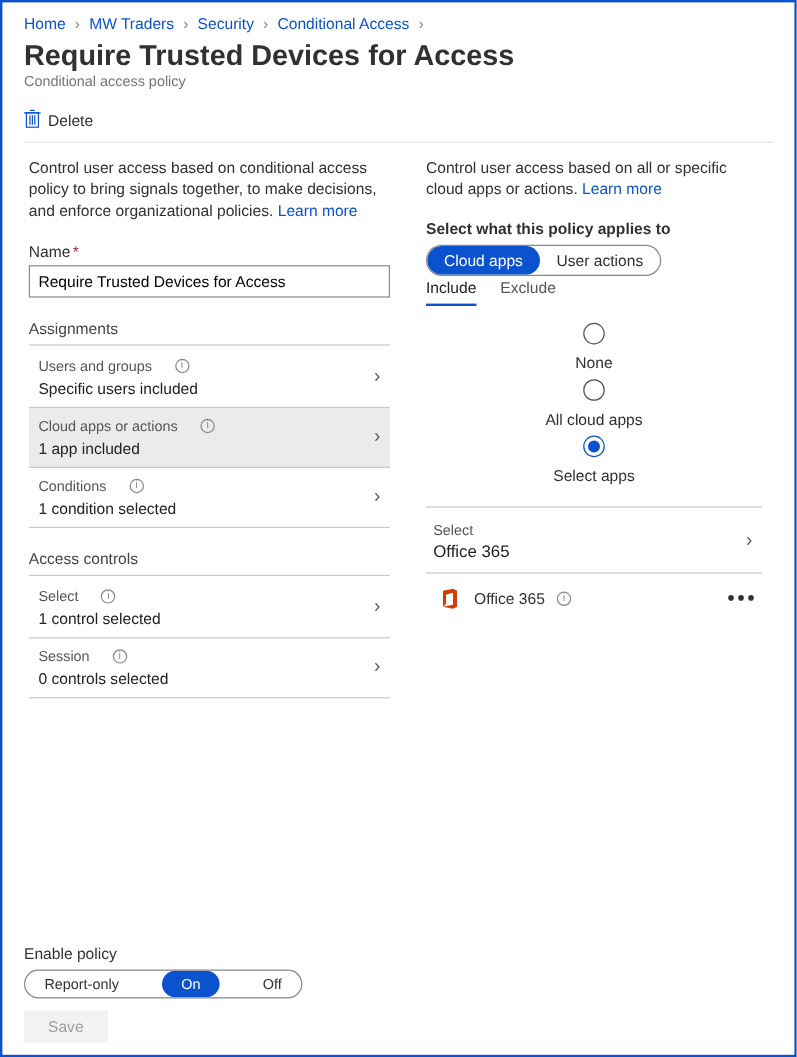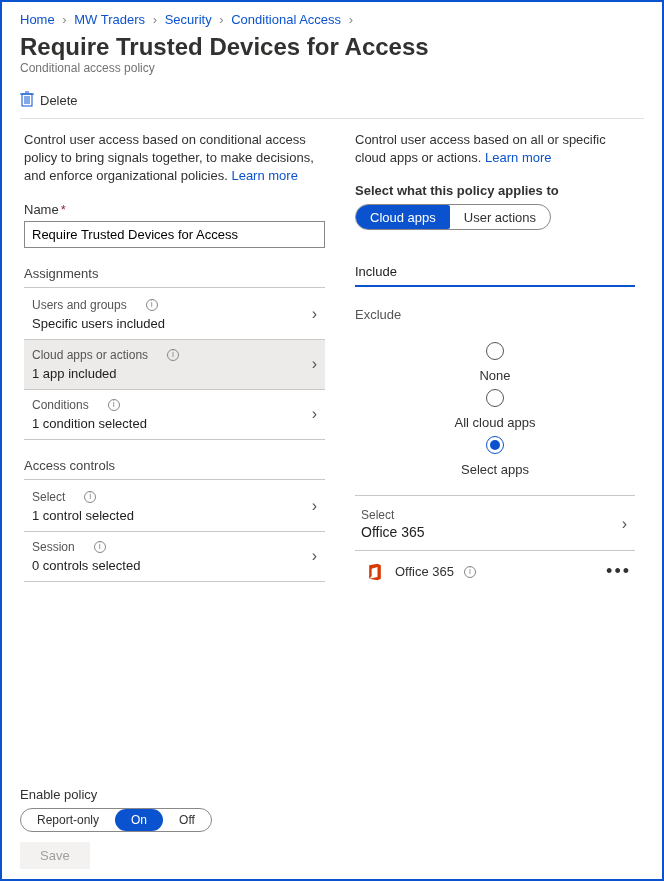--- a/index.html
+++ b/index.html
@@ -105,22 +105,22 @@
     border-radius: 16px;
     overflow: hidden;
     height: 26px;
   }
   .pill-seg .opt {
     padding: 4px 14px;
     font-size: 13px;
     cursor: pointer;
     display: flex; align-items: center;
   }
-  .pill-seg .opt.active { background: #0b53ce; color: #fff; border-radius: 2px; }
-  .tabs { display: flex; gap: 20px; margin-top: 34px; font-size: 13px; flex-direction: column; }
+  .pill-seg .opt.active { background: #0b53ce; color: #fff; border-radius: 12px; }
+  .tabs { display: flex; gap: 20px; margin-top: 2px; font-size: 13px; }
   .tabs .tab { cursor: pointer; padding-bottom: 6px; color:#555;}
   .tabs .tab.active { color:#222; border-bottom: 2px solid #0b53ce; font-weight:400;}
   .radios { margin-top: 14px; border-bottom:1px solid #c8c8c8; padding-bottom:12px;}
   .radio-row { display: flex; align-items: center; gap: 8px; margin: 6px 0; font-size: 13px; cursor:pointer;flex-direction:column;}
   .radio-outer {
     width: 18px; height: 18px; border: 1px solid #555; border-radius: 50%;
     display:flex;align-items:center;justify-content:center;
   }
   .radio-row.sel .radio-outer { border-color:#0b53ce;}
   .radio-inner { width: 10px; height: 10px; border-radius: 50%; background:#0b53ce; display:none;}
@@ -135,21 +135,21 @@
     display:flex; align-items:center; justify-content:space-between;
     padding:10px 4px 10px 10px;
   }
   .app-row .left { display:flex; align-items:center; gap:10px;}
   .app-icon { width:20px; height:20px; display:inline-block;}
   .footer {
     position:absolute; left:18px; right:8px; bottom:10px;
   }
   .enable-label { font-size:13px; margin-bottom:6px; }
   .tri-toggle {
-    display:inline-flex; border:1px solid #8a8886; border-radius:16px; overflow:hidden; height:24px;
+    display:inline-flex; border:1px solid #8a8886; border-radius:16px; overflow:hidden; height:24px;gap:20px;
   }
   .tri-toggle .seg { padding:3px 16px; font-size:12px; display:flex;align-items:center; cursor:pointer;}
   .tri-toggle .seg.active { background:#0b53ce; color:#fff; border-radius:14px;}
   .save-btn {
     margin-top:10px;
     background:#f3f2f1; color:#a19f9d; border:none;
     padding:6px 20px; font-size:13px; cursor:default;
   }
 </style>
 </head>

